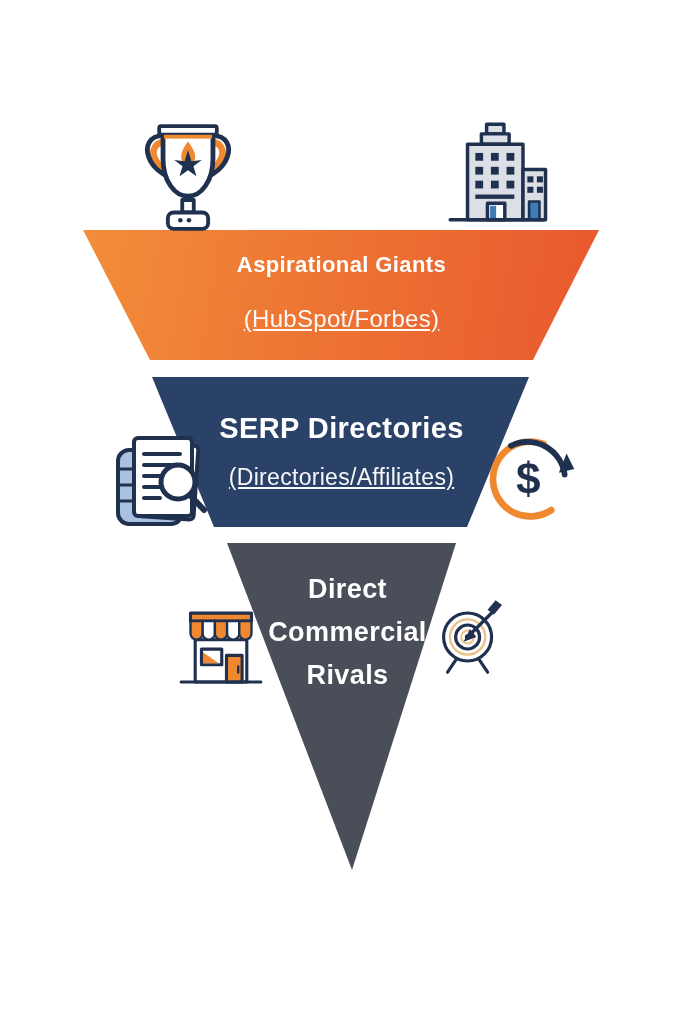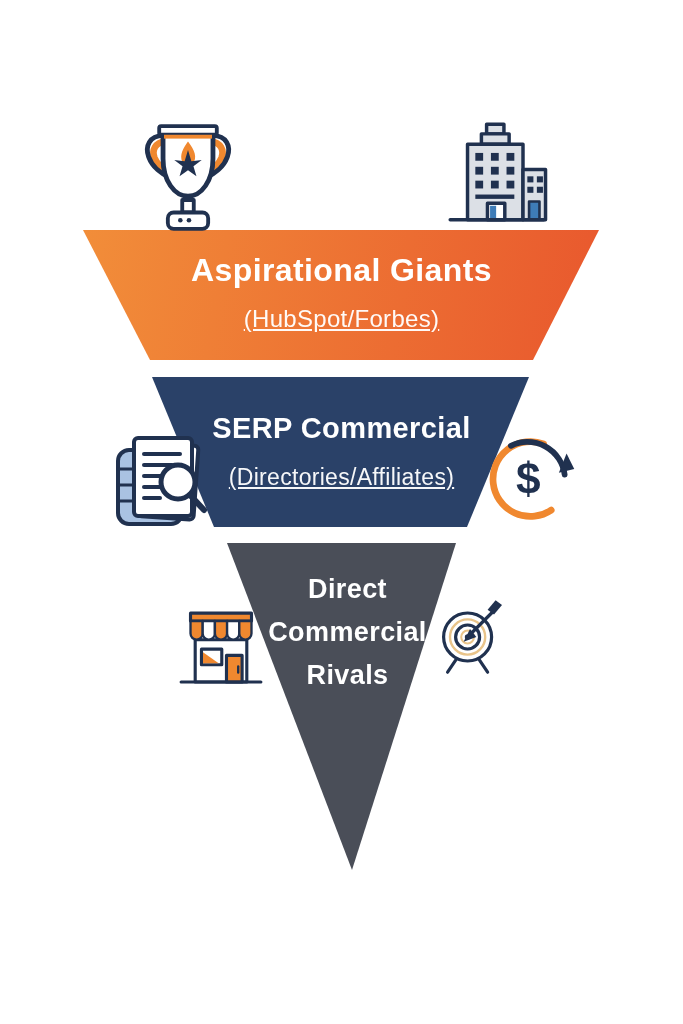--- a/index.html
+++ b/index.html
@@ -32,24 +32,24 @@
 </style>
 </head>
 <body style="background: rgb(255, 255, 255); --navy: #20314F; --orange: #F0882F; --blue: #3E7CB8; --lblue: #A9C2E2; --lgray: #DCE0E6;">
 
 <div class="canvas">
 
   <div class="tier" style="clip-path: polygon(83px 230px, 599px 230px, 533px 360px, 150px 360px); background: linear-gradient(100deg, rgb(242, 145, 58) 10%, rgb(230, 72, 42) 95%);"></div>
   <div class="tier" style="clip-path: polygon(152px 377px, 529px 377px, 467px 527px, 214px 527px); background: rgb(42, 65, 104);"></div>
   <div class="tier" style="clip-path: polygon(227px 543px, 456px 543px, 352px 870px); background: rgb(74, 78, 88);"></div>
 
-  <div class="tier-text t-label" style="top:252px;font-size:32px;">Aspirational Giants</div>
+  <div class="tier-text t-label" style="top:252px;font-size:22px;">Aspirational Giants</div>
   <div class="tier-text t-sub" style="top:305px;font-size:24px;">(HubSpot/Forbes)</div>
 
-  <div class="tier-text t-label" style="top:412px;font-size:29px;">SERP Commercial</div>
+  <div class="tier-text t-label" style="top:412px;font-size:29px;">SERP Directories</div>
   <div class="tier-text t-sub" style="top:464px;font-size:23px;">(Directories/Affiliates)</div>
 
   <div class="tier-text t-label" style="top:568px;font-size:27px;line-height:43px;left:6px;">
     <div>Direct</div>
     <div>Commercial</div>
     <div>Rivals</div>
   </div>
 
   <svg class="icon" style="left:140px;top:120px;" width="96" height="114" viewBox="0 0 100 118">
     <path class="so" style="stroke-width:7" d="M26,22 C16,23 12,31 15,39 C18,46 24,51 29,54"></path>

